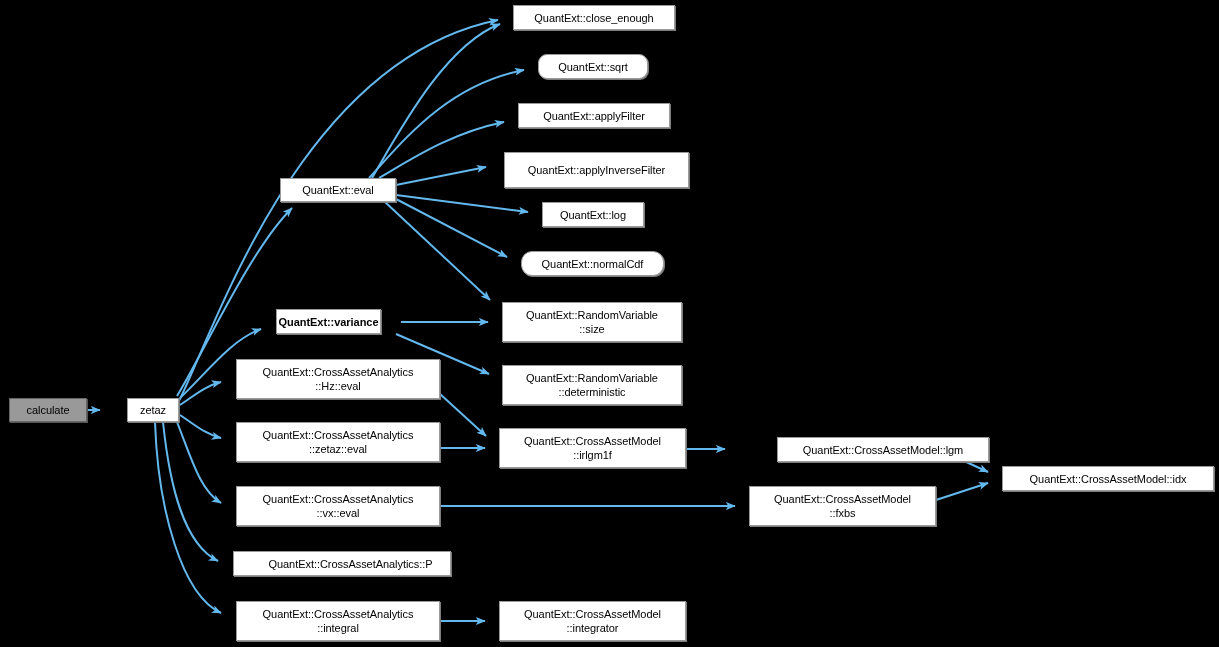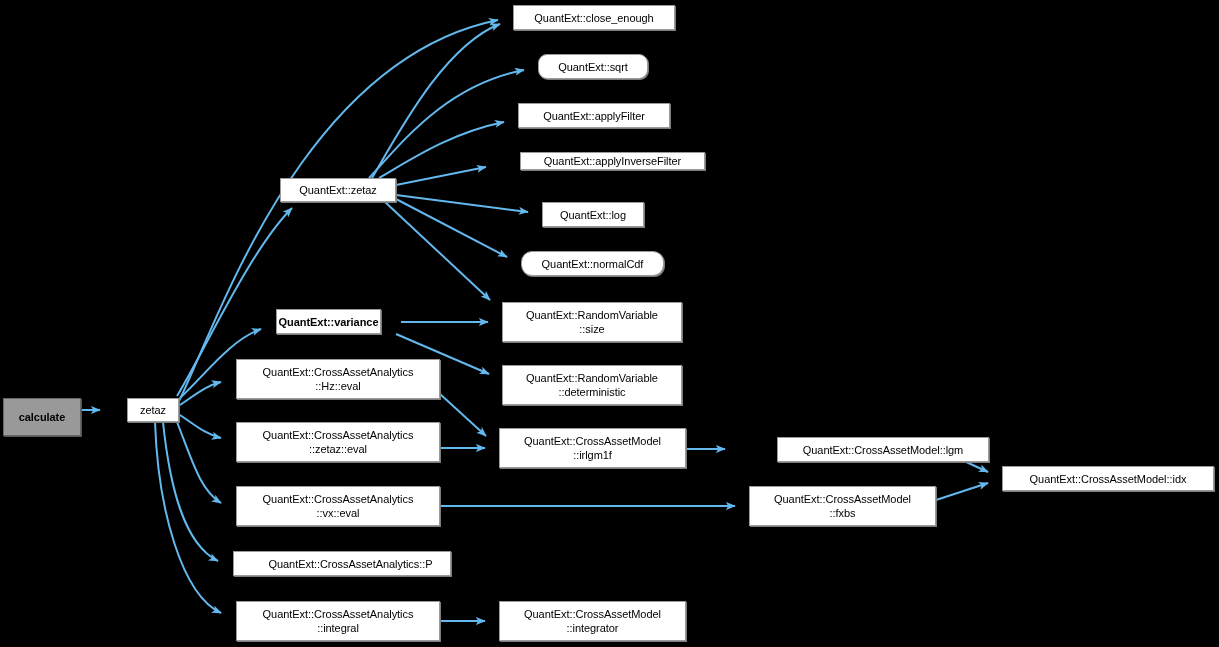--- a/index.html
+++ b/index.html
@@ -84,27 +84,27 @@
         <path d="M 440,448 L 485,448" fill="none" stroke="#63b8ee" stroke-width="2" marker-end="url(#arrow)"></path>
         <path d="M 440,506 L 735,506" fill="none" stroke="#63b8ee" stroke-width="2" marker-end="url(#arrow)"></path>
         <path d="M 686,449 L 725,449" fill="none" stroke="#63b8ee" stroke-width="2" marker-end="url(#arrow)"></path>
         <path d="M 951,455 L 988,472" fill="none" stroke="#63b8ee" stroke-width="2" marker-end="url(#arrow)"></path>
         <path d="M 936,500 L 988,483" fill="none" stroke="#63b8ee" stroke-width="2" marker-end="url(#arrow)"></path>
         <path d="M 440,621 L 485,621" fill="none" stroke="#63b8ee" stroke-width="2" marker-end="url(#arrow)"></path>
       </g>
   </svg>
 
   <div id="node-group">
-      <div class="node current" style="left: 3px; top: 398px; width: 78px; height: 38px; font-weight: bold;"><span class="node-label">calculate</span></div>
+      <div class="node current" style="left: 9px; top: 398px; width: 78px; height: 24px;"><span class="node-label">calculate</span></div>
       <div class="node" style="left: 127px; top: 398px; width: 52px; height: 24px;"><span class="node-label">zetaz</span></div>
-      <div class="node" style="left: 280px; top: 178px; width: 116px; height: 24px;"><span class="node-label">QuantExt::zetaz</span></div>
+      <div class="node" style="left: 280px; top: 178px; width: 116px; height: 24px;"><span class="node-label">QuantExt::eval</span></div>
       <div class="node" style="left: 513px; top: 5px; width: 162px; height: 25px;"><span class="node-label">QuantExt::close_enough</span></div>
       <div class="node" style="left: 538px; top: 54px; width: 110px; height: 25px; border-radius: 9px;"><span class="node-label">QuantExt::sqrt</span></div>
       <div class="node" style="left: 518px; top: 103px; width: 152px; height: 25px;"><span class="node-label">QuantExt::applyFilter</span></div>
-      <div class="node" style="left: 520px; top: 152px; width: 185px; height: 18px;"><span class="node-label">QuantExt::applyInverseFilter</span></div>
+      <div class="node" style="left: 504px; top: 152px; width: 185px; height: 36px;"><span class="node-label">QuantExt::applyInverseFilter</span></div>
       <div class="node" style="left: 542px; top: 202px; width: 102px; height: 25px;"><span class="node-label">QuantExt::log</span></div>
       <div class="node" style="left: 521px; top: 251px; width: 143px; height: 25px; border-radius: 11px;"><span class="node-label">QuantExt::normalCdf</span></div>
       <div class="node" style="left: 502px; top: 302px; width: 180px; height: 40px;"><span class="node-label">QuantExt::RandomVariable
 ::size</span></div>
       <div class="node" style="left: 276px; top: 309px; width: 105px; height: 25px; font-weight: bold;"><span class="node-label">QuantExt::variance</span></div>
       <div class="node" style="left: 236px; top: 359px; width: 204px; height: 40px;"><span class="node-label">QuantExt::CrossAssetAnalytics
 ::Hz::eval</span></div>
       <div class="node" style="left: 502px; top: 365px; width: 180px; height: 40px;"><span class="node-label">QuantExt::RandomVariable
 ::deterministic</span></div>
       <div class="node" style="left: 236px; top: 422px; width: 204px; height: 40px;"><span class="node-label">QuantExt::CrossAssetAnalytics

